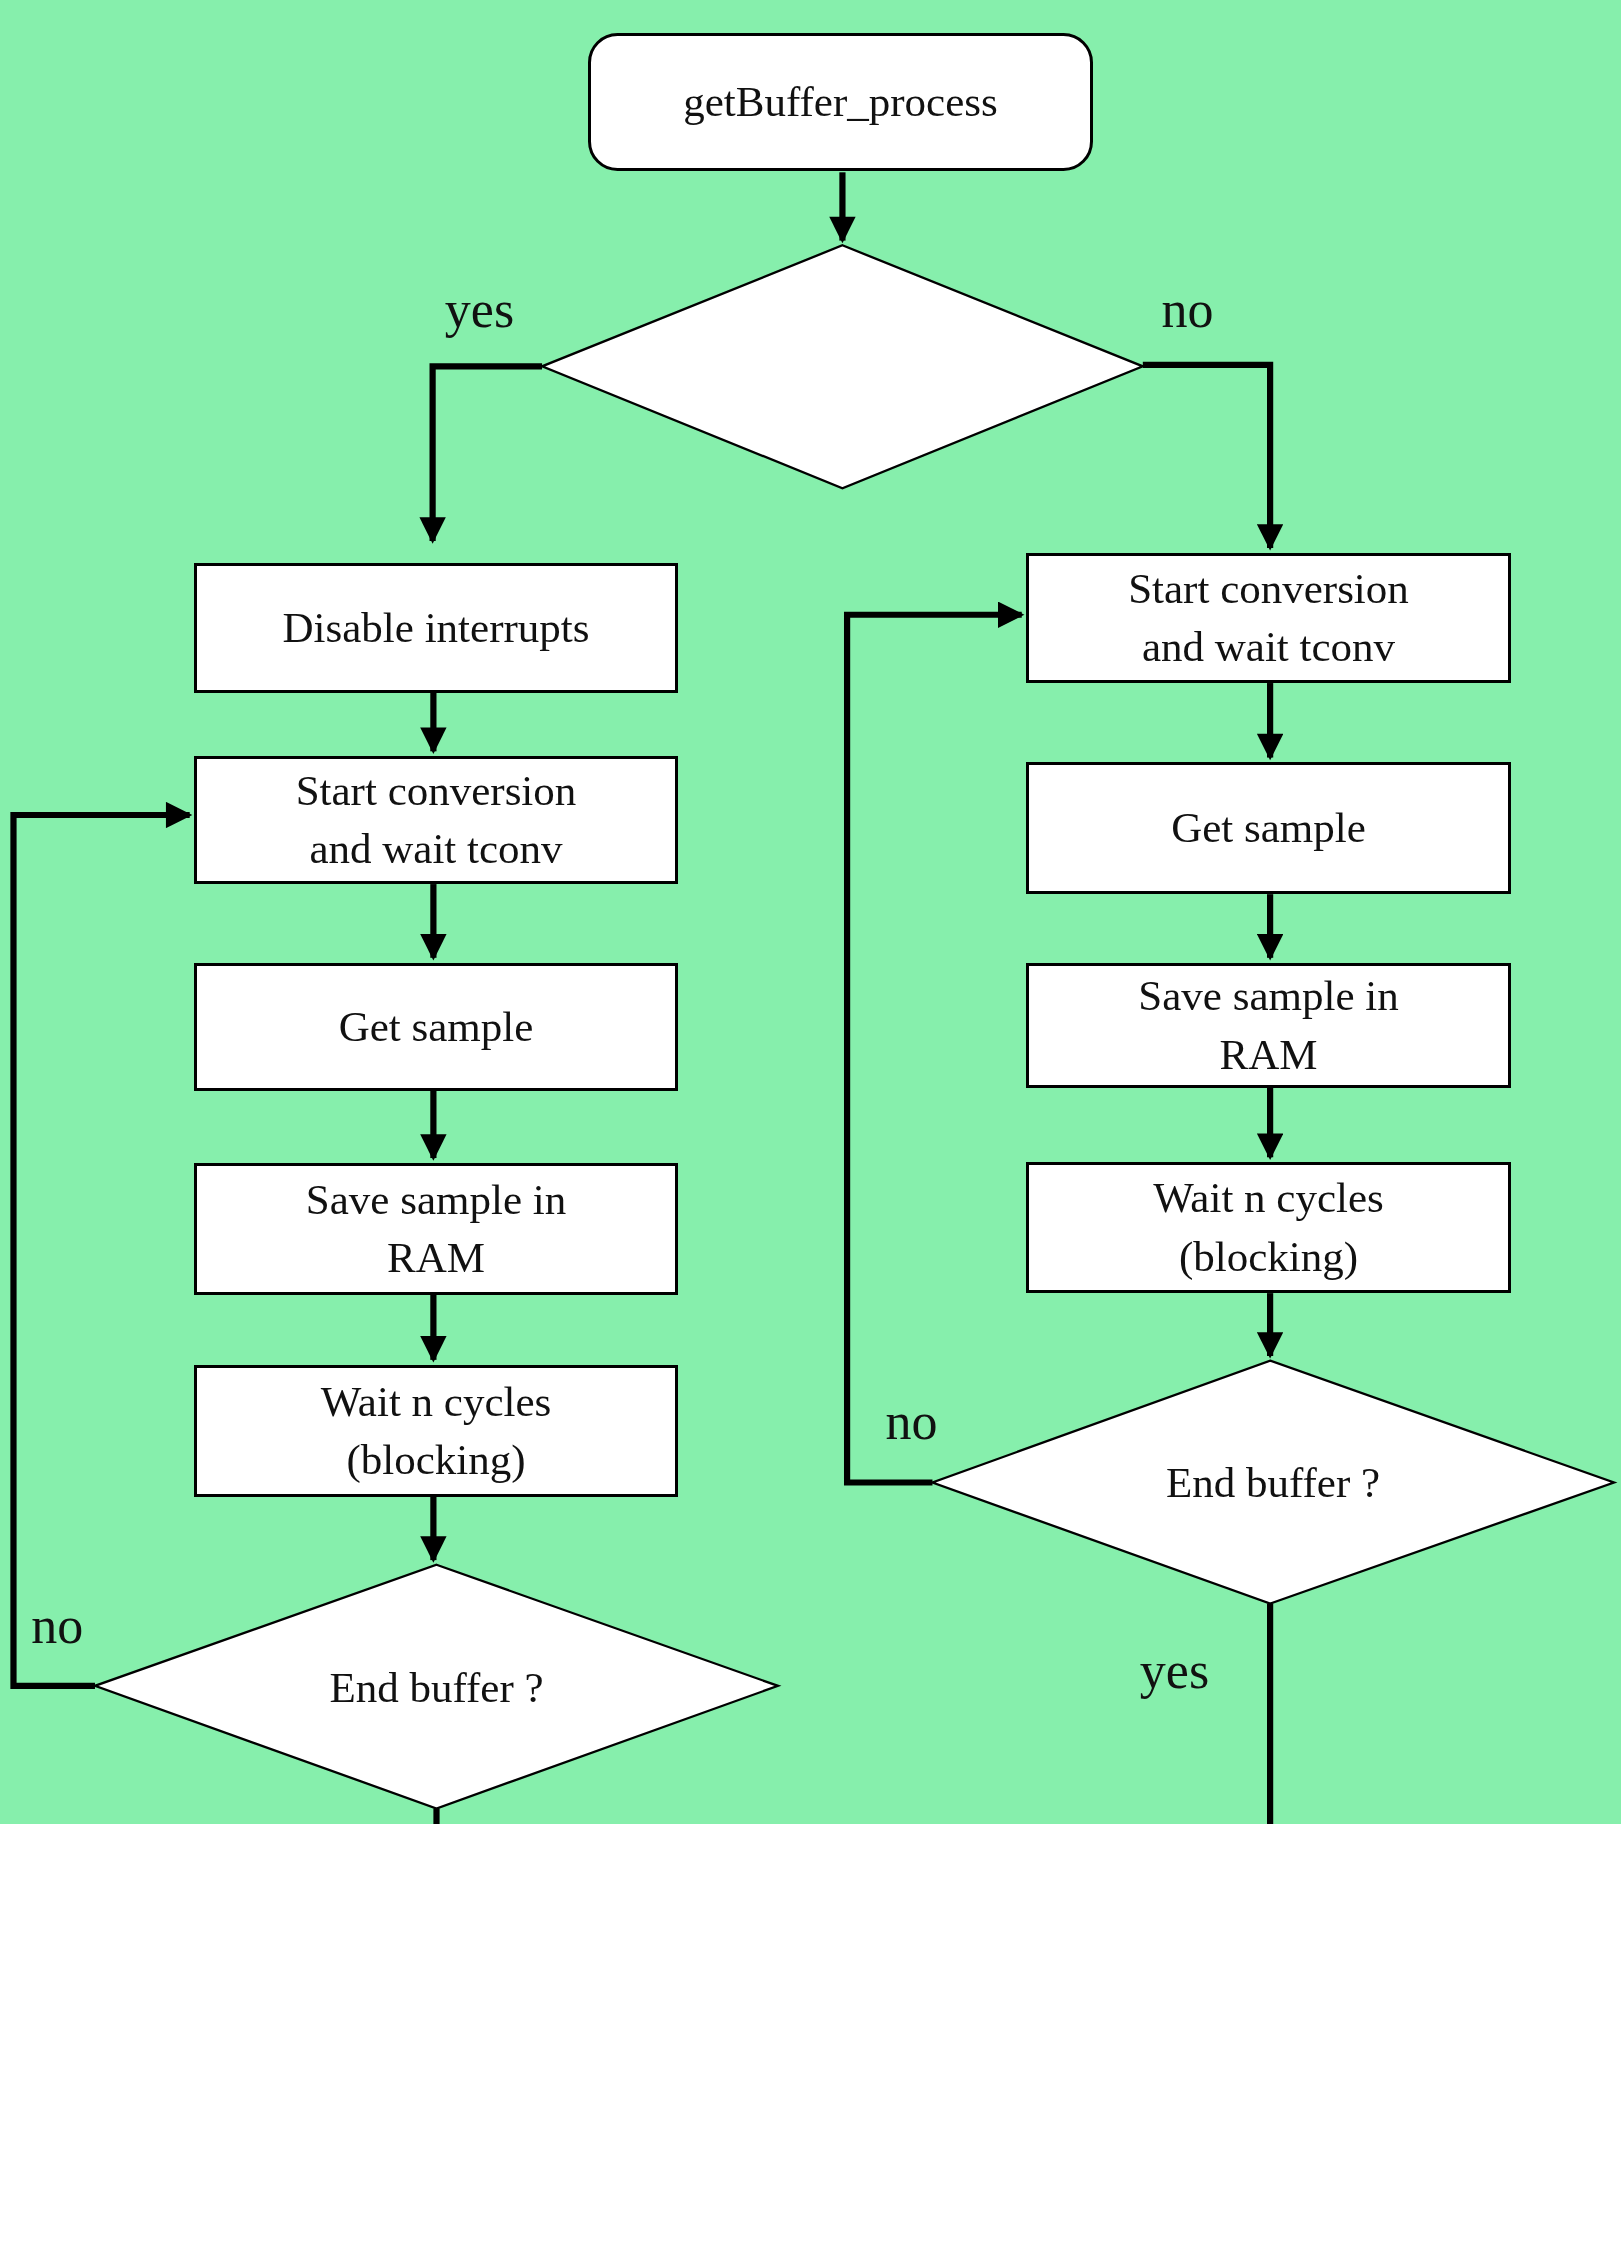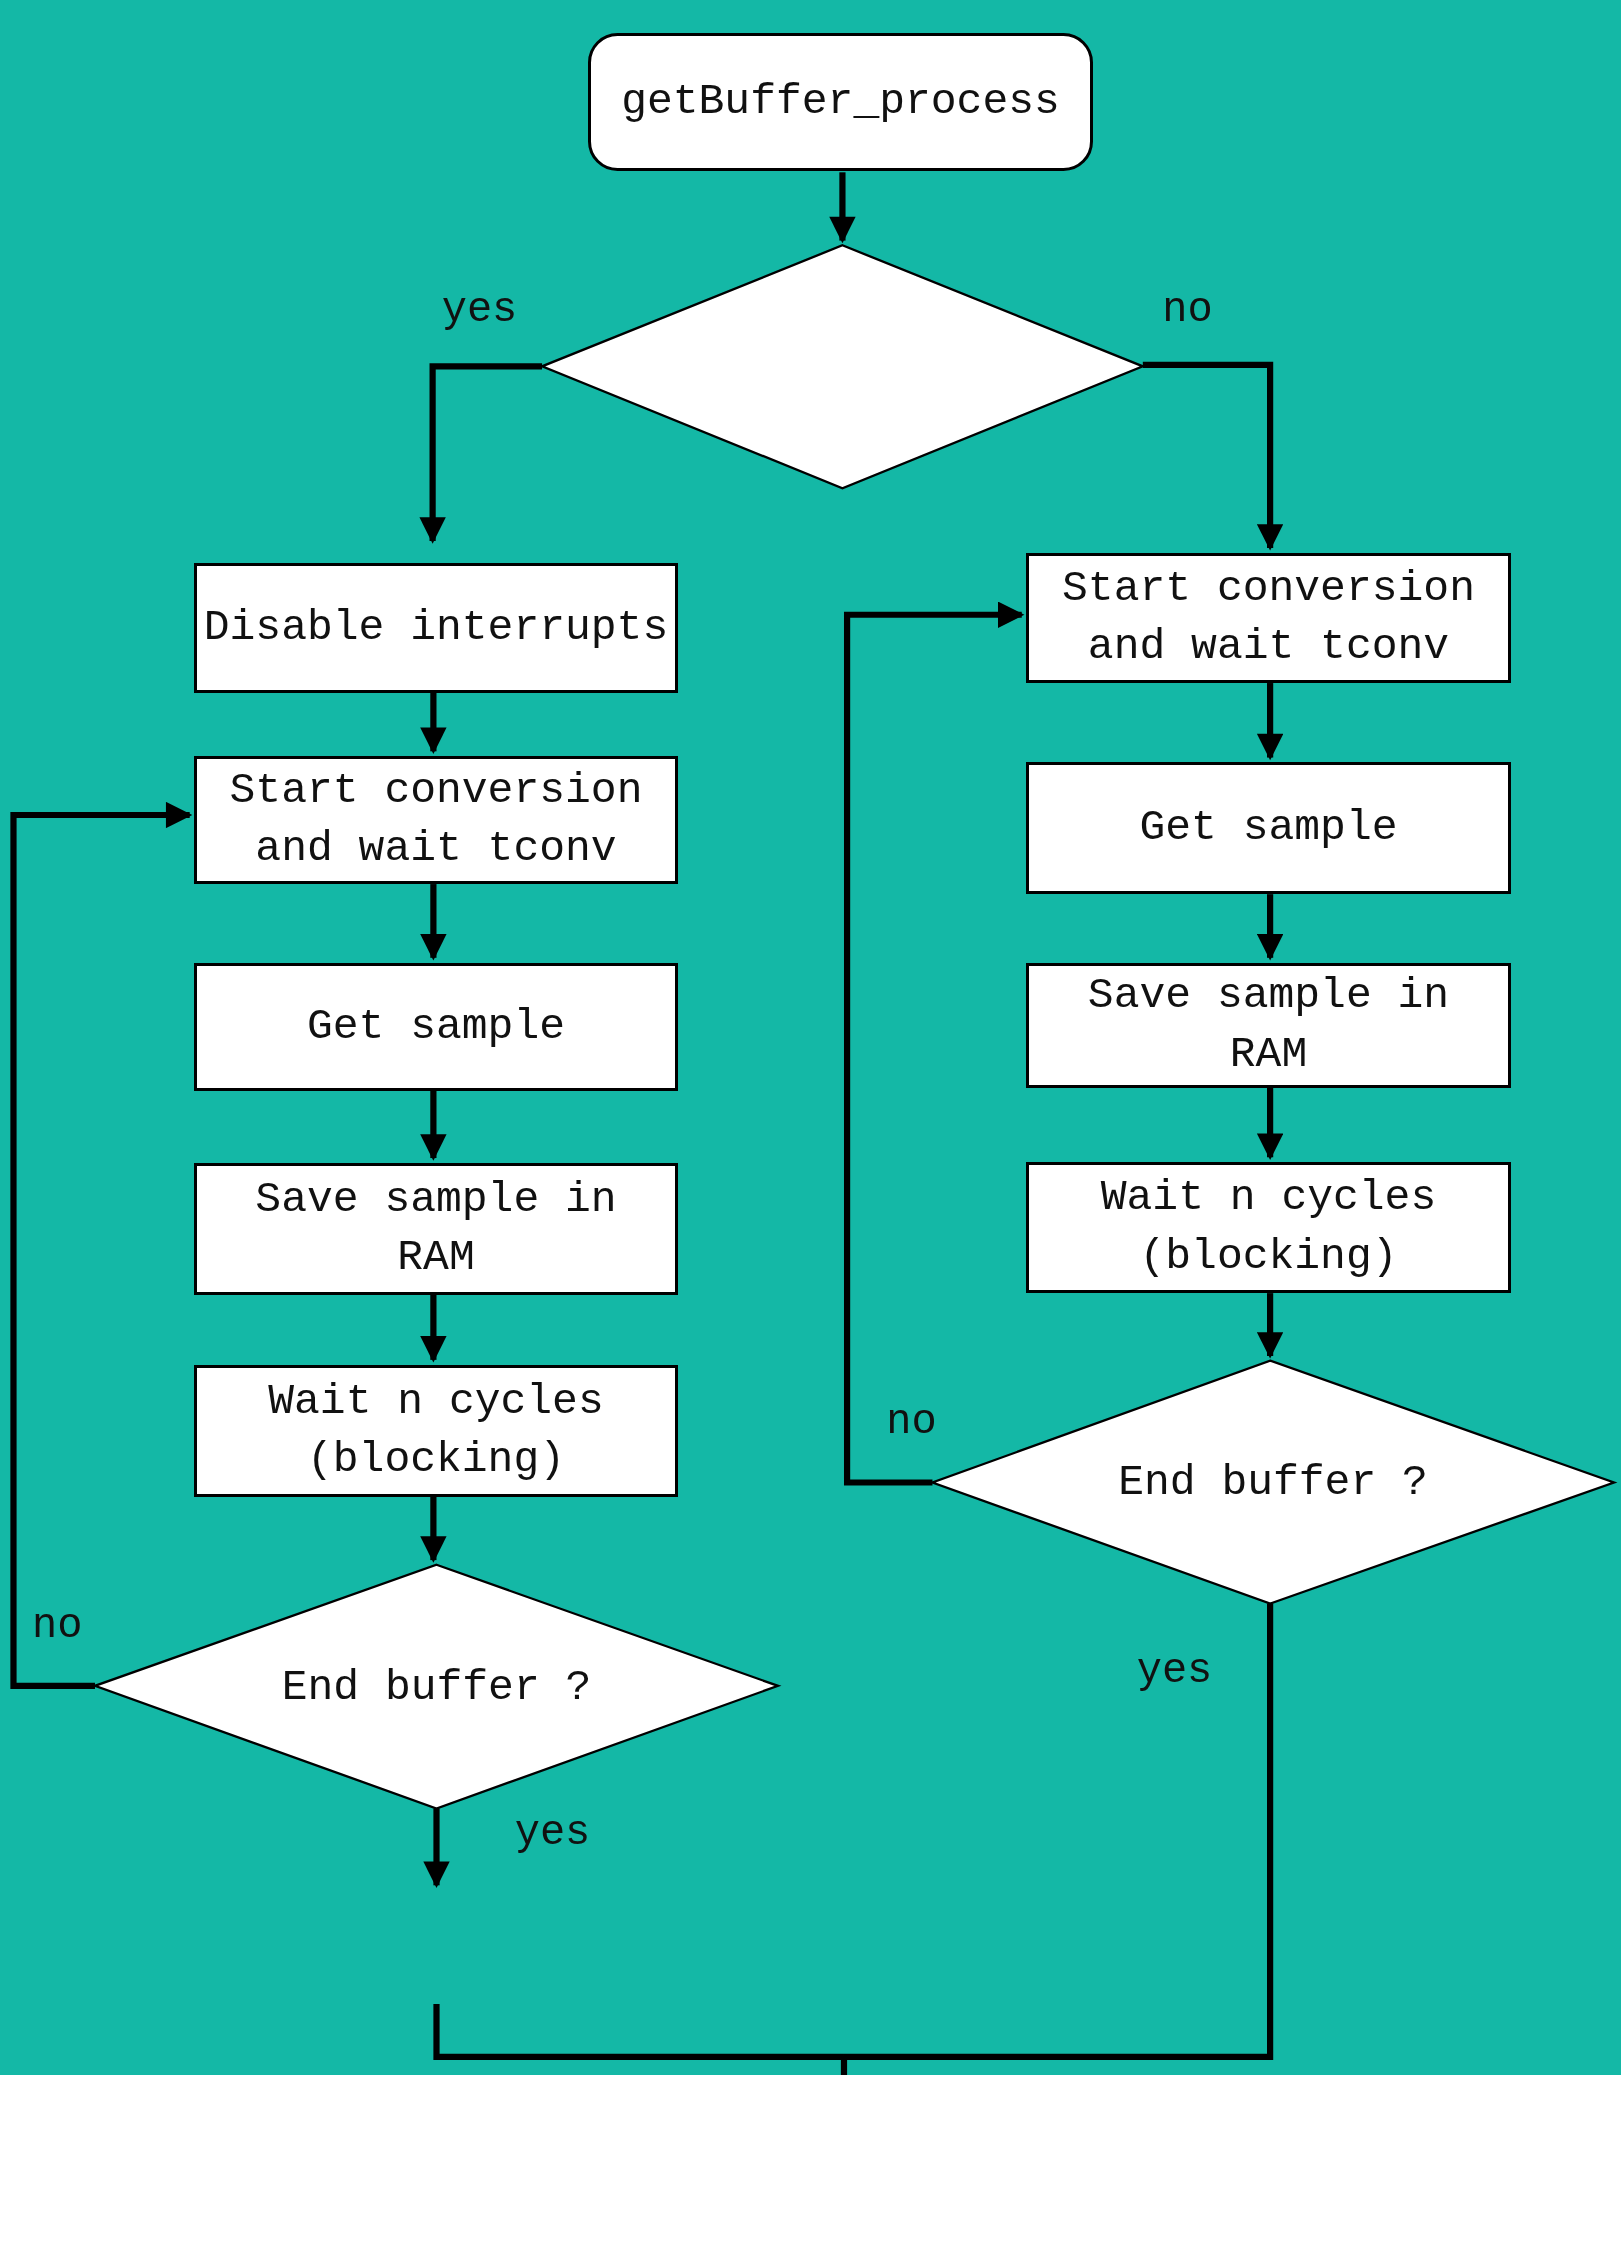--- a/index.html
+++ b/index.html
@@ -1,21 +1,21 @@
 <!DOCTYPE html>
 <html style="font-size:12.4px"><head>
 <meta charset="utf-8">
 <style>
   html, body { margin: 0; padding: 0; background: #ffffff; }
   .canvas {
     position: relative;
     width: 1622px;
-    height: 2075px;
-    background: #14b8a6;
-    font-family: Liberation Mono, monospace;
+    height: 1824px;
+    background: #86efac;
+    font-family: Liberation Serif, serif;
     color: #111111;
   }
   .wires {
     position: absolute;
     left: 0; top: 0;
     width: 1622px; height: 2261px;
     z-index: 1;
   }
   .node {
     position: absolute;
@@ -46,21 +46,21 @@
     border: none;
     font-size: 43px;
     white-space: pre-line;
   }
   .edge-label {
     position: absolute;
     z-index: 2;
     display: flex;
     align-items: center;
     justify-content: center;
-    font-size: 42px;
+    font-size: 52px;
     background: transparent;
   }
 </style>
 </head>
 <body>
 
 <div class="canvas">
 
   <svg class="wires" viewBox="0 0 2089 2913" xmlns="http://www.w3.org/2000/svg">
     <defs>

